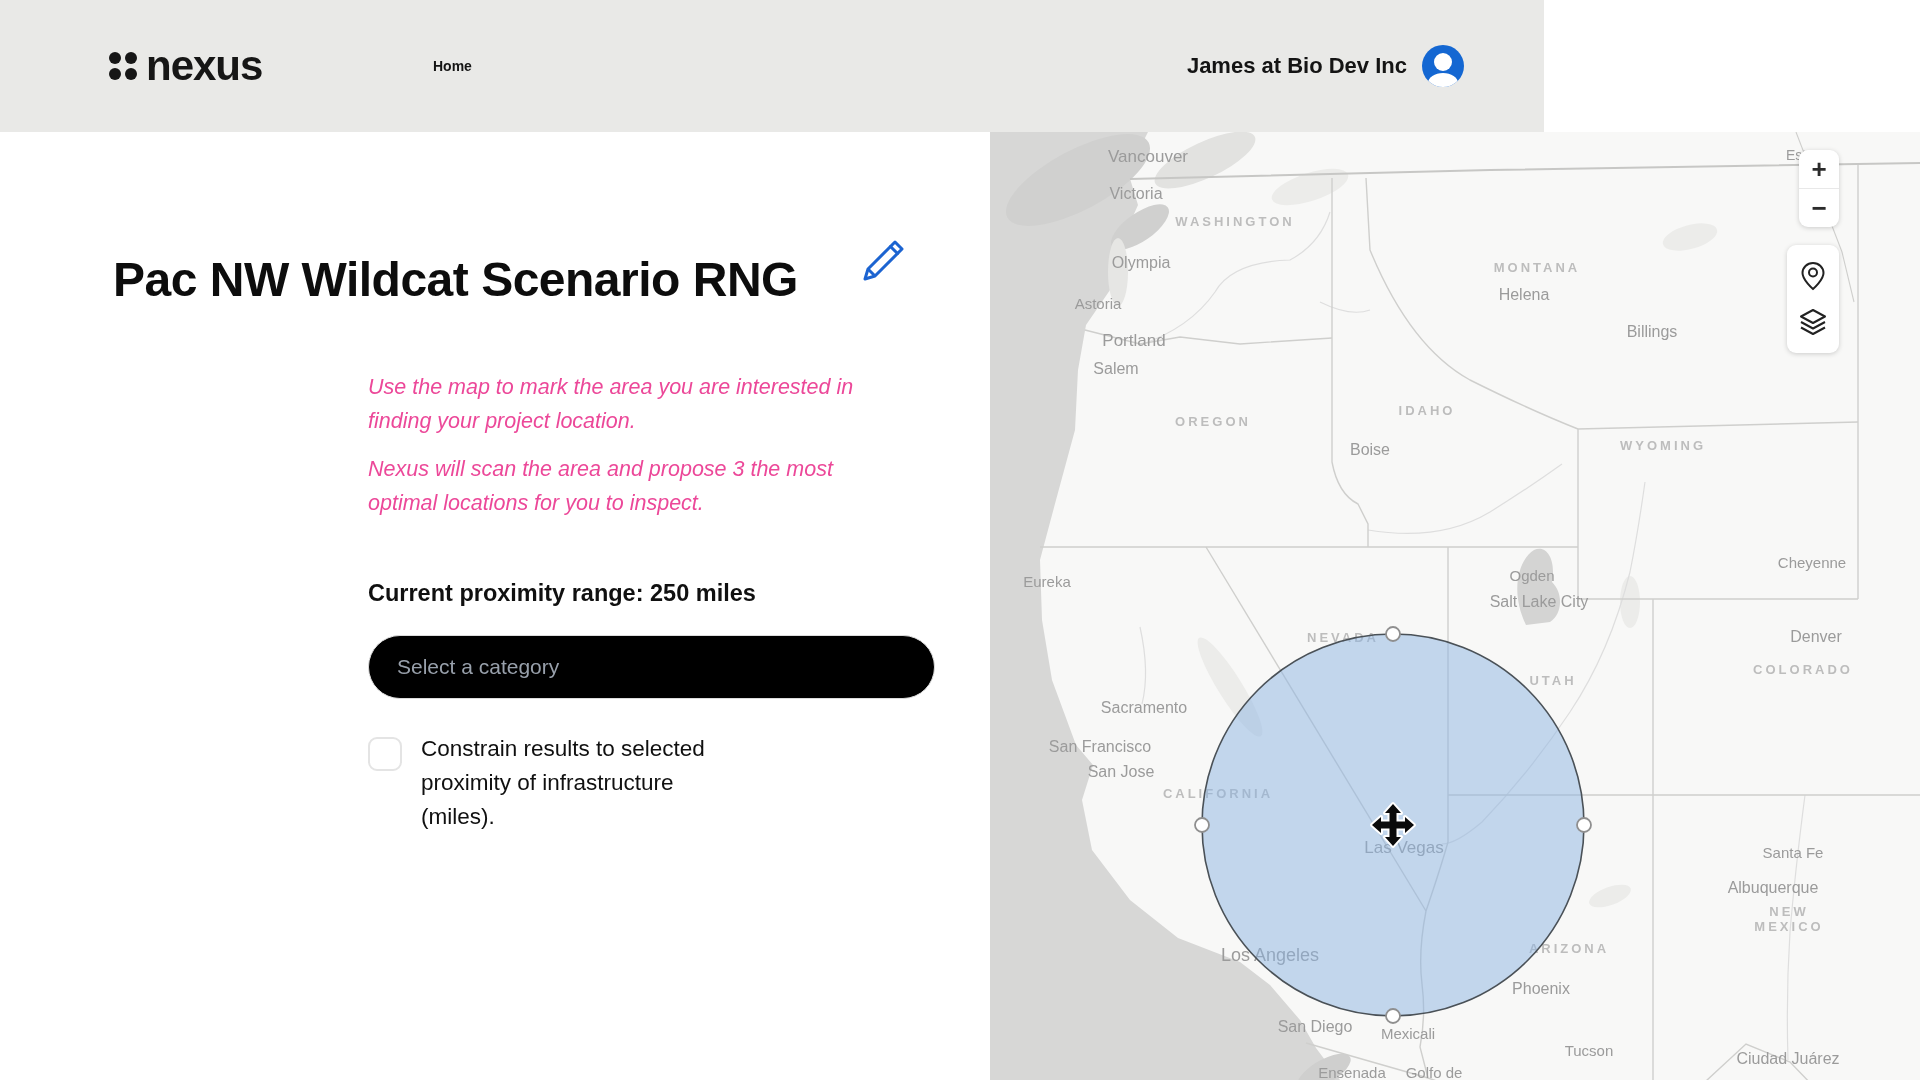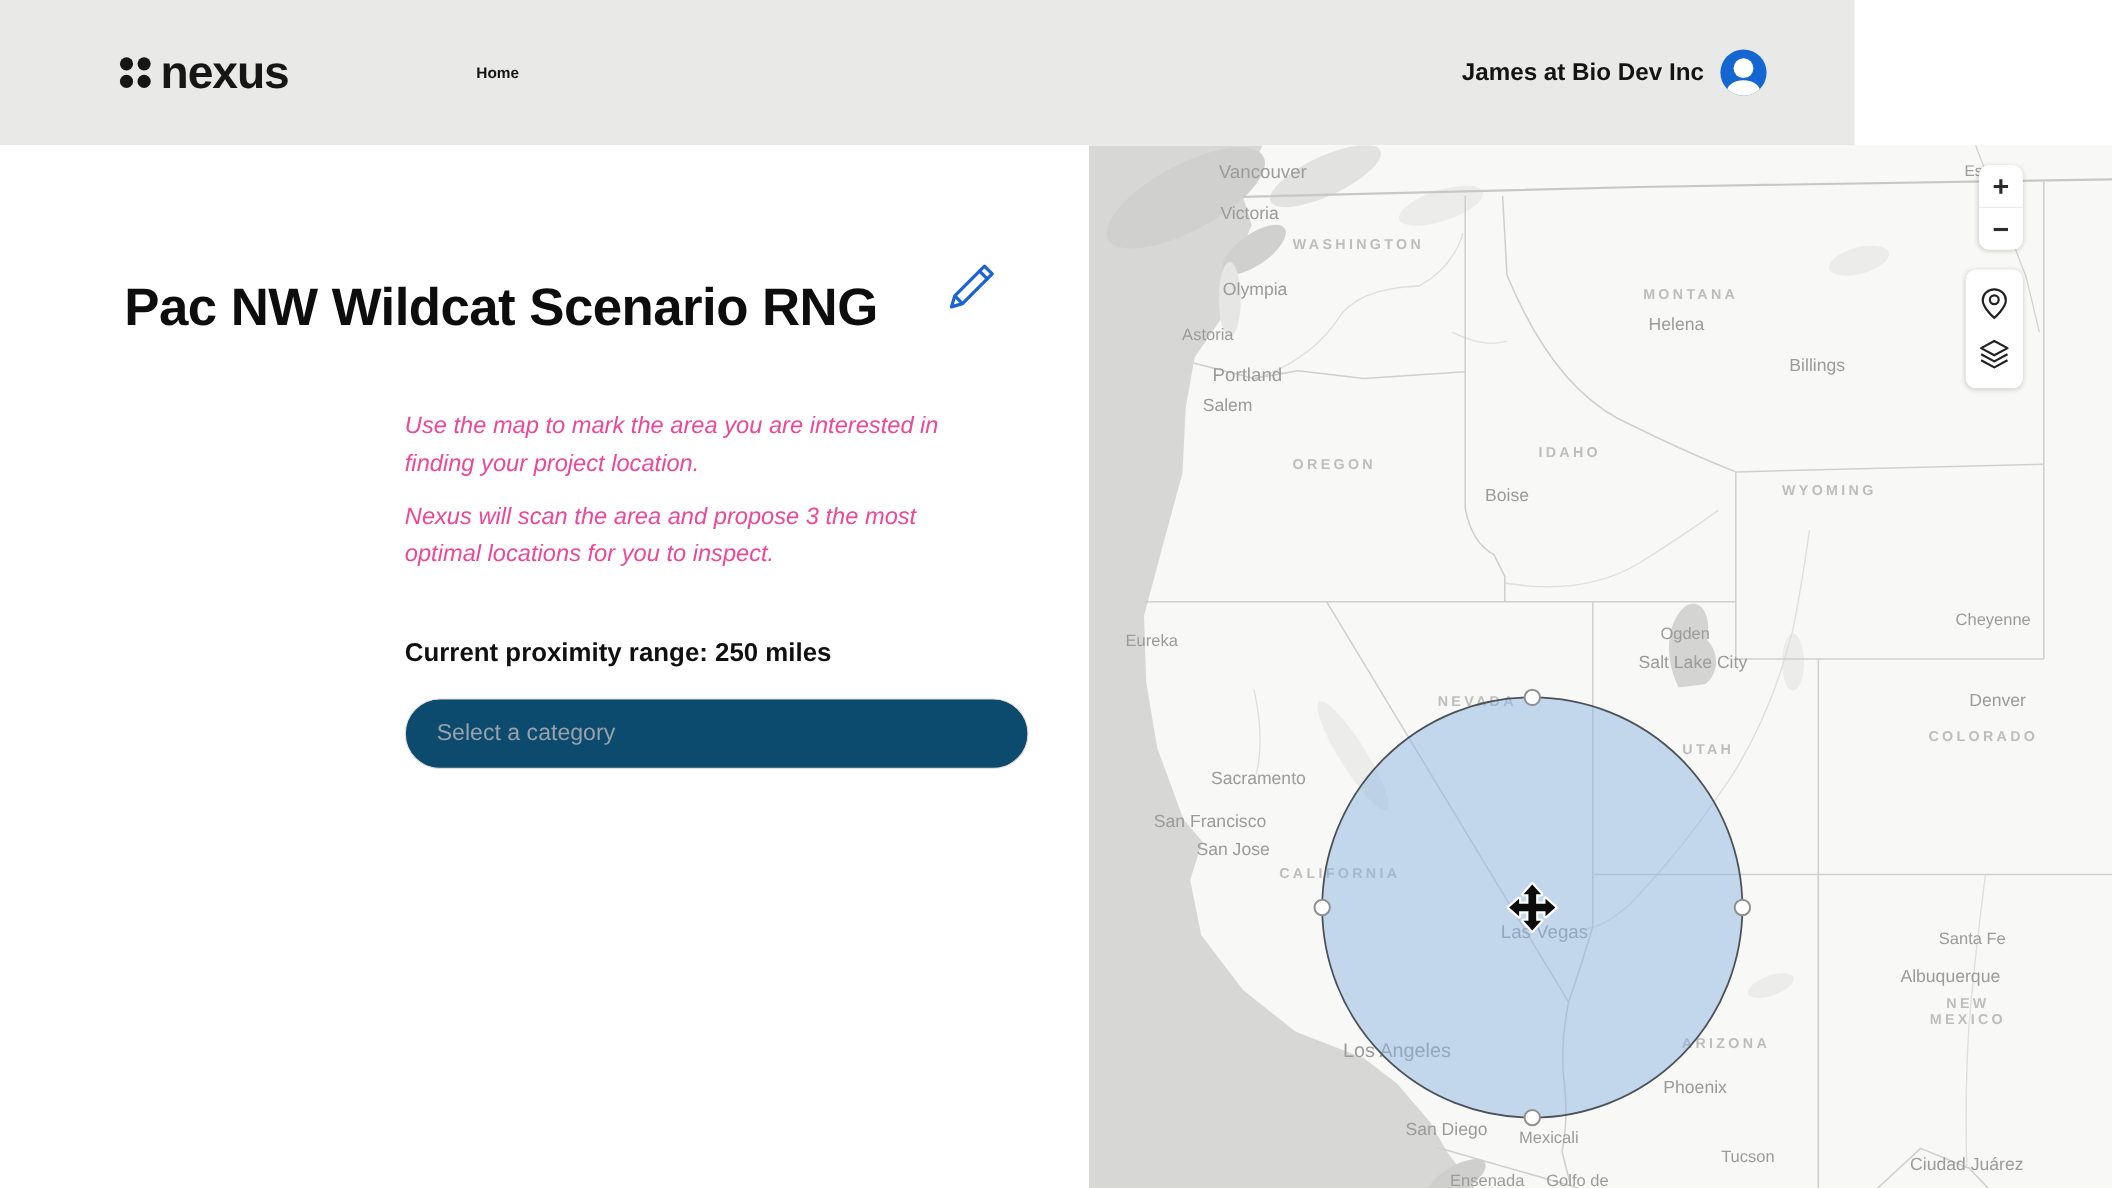--- a/index.html
+++ b/index.html
@@ -1,18 +1,18 @@
 <!DOCTYPE html>
 <html><head>
 <meta charset="utf-8">
 <style>
   html,body{margin:0;padding:0;width:1920px;height:1080px;overflow:hidden;
     font-family:"Liberation Sans", sans-serif; background:#fff;}
   
-  .header{position:absolute;left:0;top:0;width:1686px;height:132px;background:#e9e9e7;
+  .header{position:absolute;left:0;top:0;width:1544px;height:132px;background:#e9e9e7;
     display:flex;align-items:center;}
   .brand{position:absolute;left:109px;top:0;height:132px;display:flex;align-items:center;cursor:pointer;}
   .brand-dots{display:grid;grid-template-columns:12px 12px;grid-gap:4px;margin-right:9px;}
   .brand-dots i{width:12px;height:12px;border-radius:50%;background:#161616;display:block;}
   .brand-text{font-size:42px;font-weight:800;color:#161616;letter-spacing:-1px;line-height:1;}
   .nav-home{position:absolute;left:433px;top:0;height:132px;display:flex;align-items:center;
     font-size:14px;font-weight:700;color:#141414;cursor:pointer;}
   .user-wrap{position:absolute;right:80px;top:0;height:132px;display:flex;align-items:center;gap:15px;}
   .user-name{font-size:22px;font-weight:700;color:#141414;}
   .avatar{width:42px;height:42px;border-radius:50%;background:#1467d2;position:relative;overflow:hidden;cursor:pointer;}
@@ -22,21 +22,21 @@
   .panel{position:absolute;left:0;top:132px;width:990px;height:948px;background:#fff;}
   .page-title{position:absolute;left:113px;top:100px;font-size:48px;font-weight:800;color:#0d0d0d;
     letter-spacing:-0.5px;white-space:nowrap;margin-top:20px;}
   .edit-btn{position:absolute;left:855px;top:100px;width:56px;height:56px;background:none;border:none;
     padding:0;cursor:pointer;}
   .instructions{position:absolute;left:368px;top:238px;width:540px;font-style:italic;
     font-size:21.5px;color:#ec4899;line-height:1.6;}
   .instructions p{margin:0 0 13px 0;}
   .prox-label{position:absolute;left:368px;top:448px;font-size:23.5px;font-weight:600;color:#101010;}
   .select-box{position:absolute;left:368px;top:503px;width:567px;height:64px;border:1px solid #dcdcdc;
-    border-radius:32px;background:#0c4a6e;display:flex;align-items:center;padding:0 28px;box-sizing:border-box;
+    border-radius:32px;background:#000000;display:flex;align-items:center;padding:0 28px;box-sizing:border-box;
     cursor:pointer;}
   .select-box .placeholder{font-size:21px;color:#98a0ab;}
   .check-row{position:absolute;left:368px;top:600px;display:flex;}
   .checkbox{width:34px;height:34px;border:2px solid #e4e4e4;border-radius:9px;background:#fff;
     box-sizing:border-box;margin-top:5px;cursor:pointer;flex:none;}
   .check-label{margin-left:19px;width:320px;font-size:22.5px;color:#101010;line-height:1.5;cursor:pointer;}
   
   .map{position:absolute;left:990px;top:132px;width:930px;height:948px;background:#f8f8f7;overflow:hidden;cursor:grab;}
   .map svg text{font-family:"Liberation Sans", sans-serif;}
   .map .city{fill:#9b9b9b;}
@@ -88,20 +88,24 @@
     <p>Use the map to mark the area you are interested in finding your project location.</p>
     <p>Nexus will scan the area and propose 3 the most optimal locations for you to inspect.</p>
   </div>
 
   <div class="prox-label">Current proximity range: 250 miles</div>
 
   <div class="select-box">
     <span class="placeholder">Select a category</span>
   </div>
 
+  <div class="check-row">
+    <span class="checkbox"></span>
+    <span class="check-label">Constrain results to selected proximity of infrastructure (miles).</span>
+  </div>
 </div>
 
 <div class="map">
   <svg width="930" height="948" viewBox="0 0 930 948">
 
     <path fill="#d7d7d6" d="
       M0,0 L158,0 L138,40 L148,73 L128,118 L120,158 L96,193 L88,238 L85,298 L66,368 L50,428
       L52,488 L62,548 L86,613 L103,633 L92,668 L102,718 L140,768 L188,806 L250,830 L280,853
       L310,888 L326,916 L350,948 L0,948 Z"></path>
 

